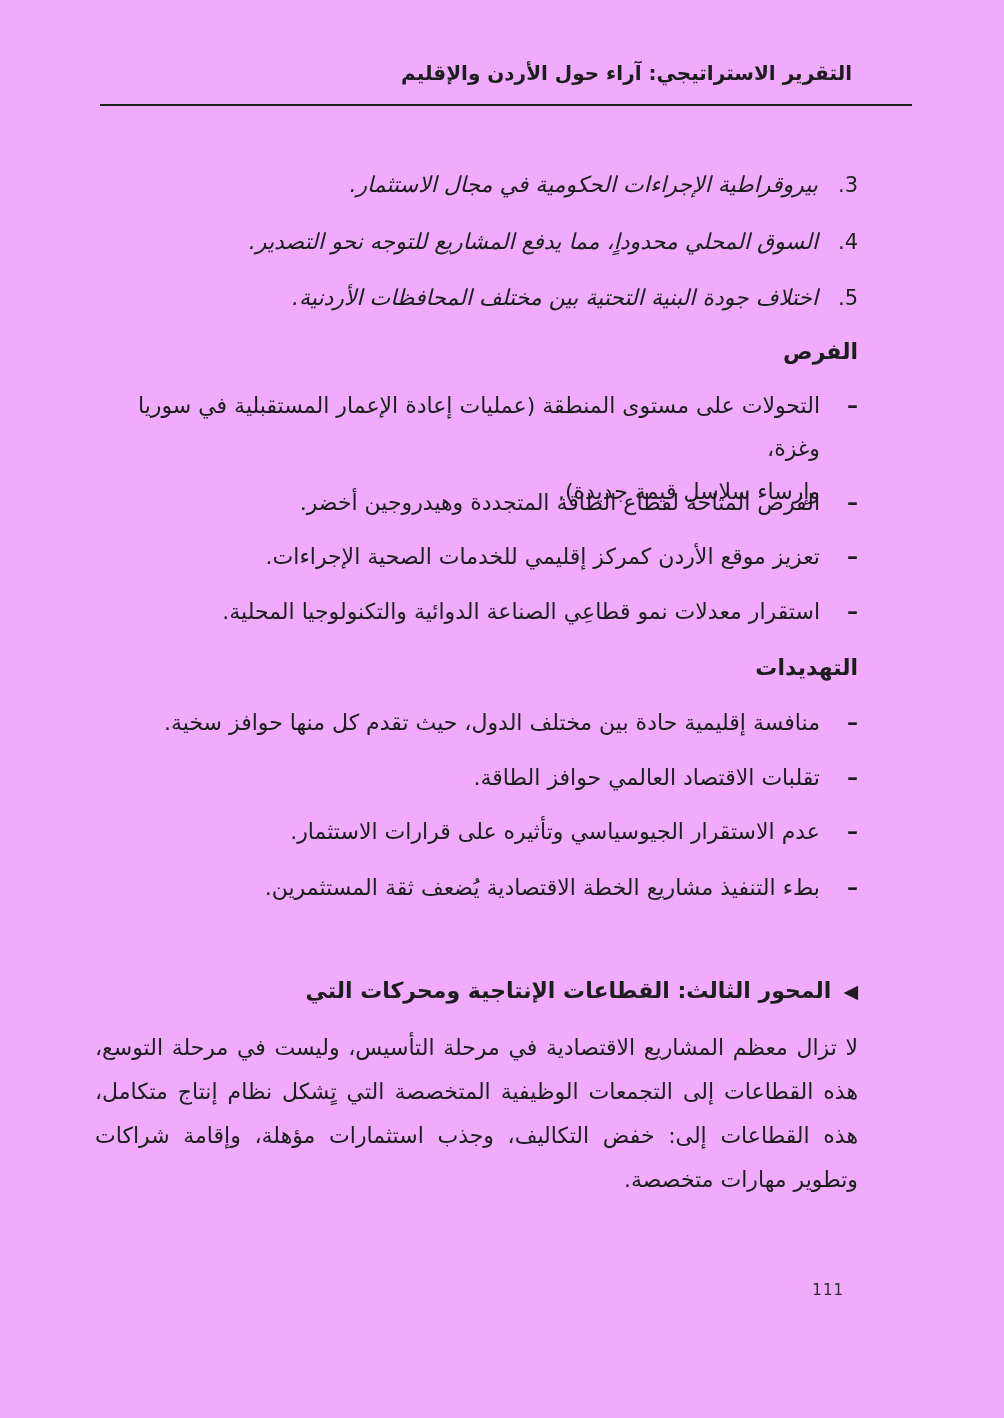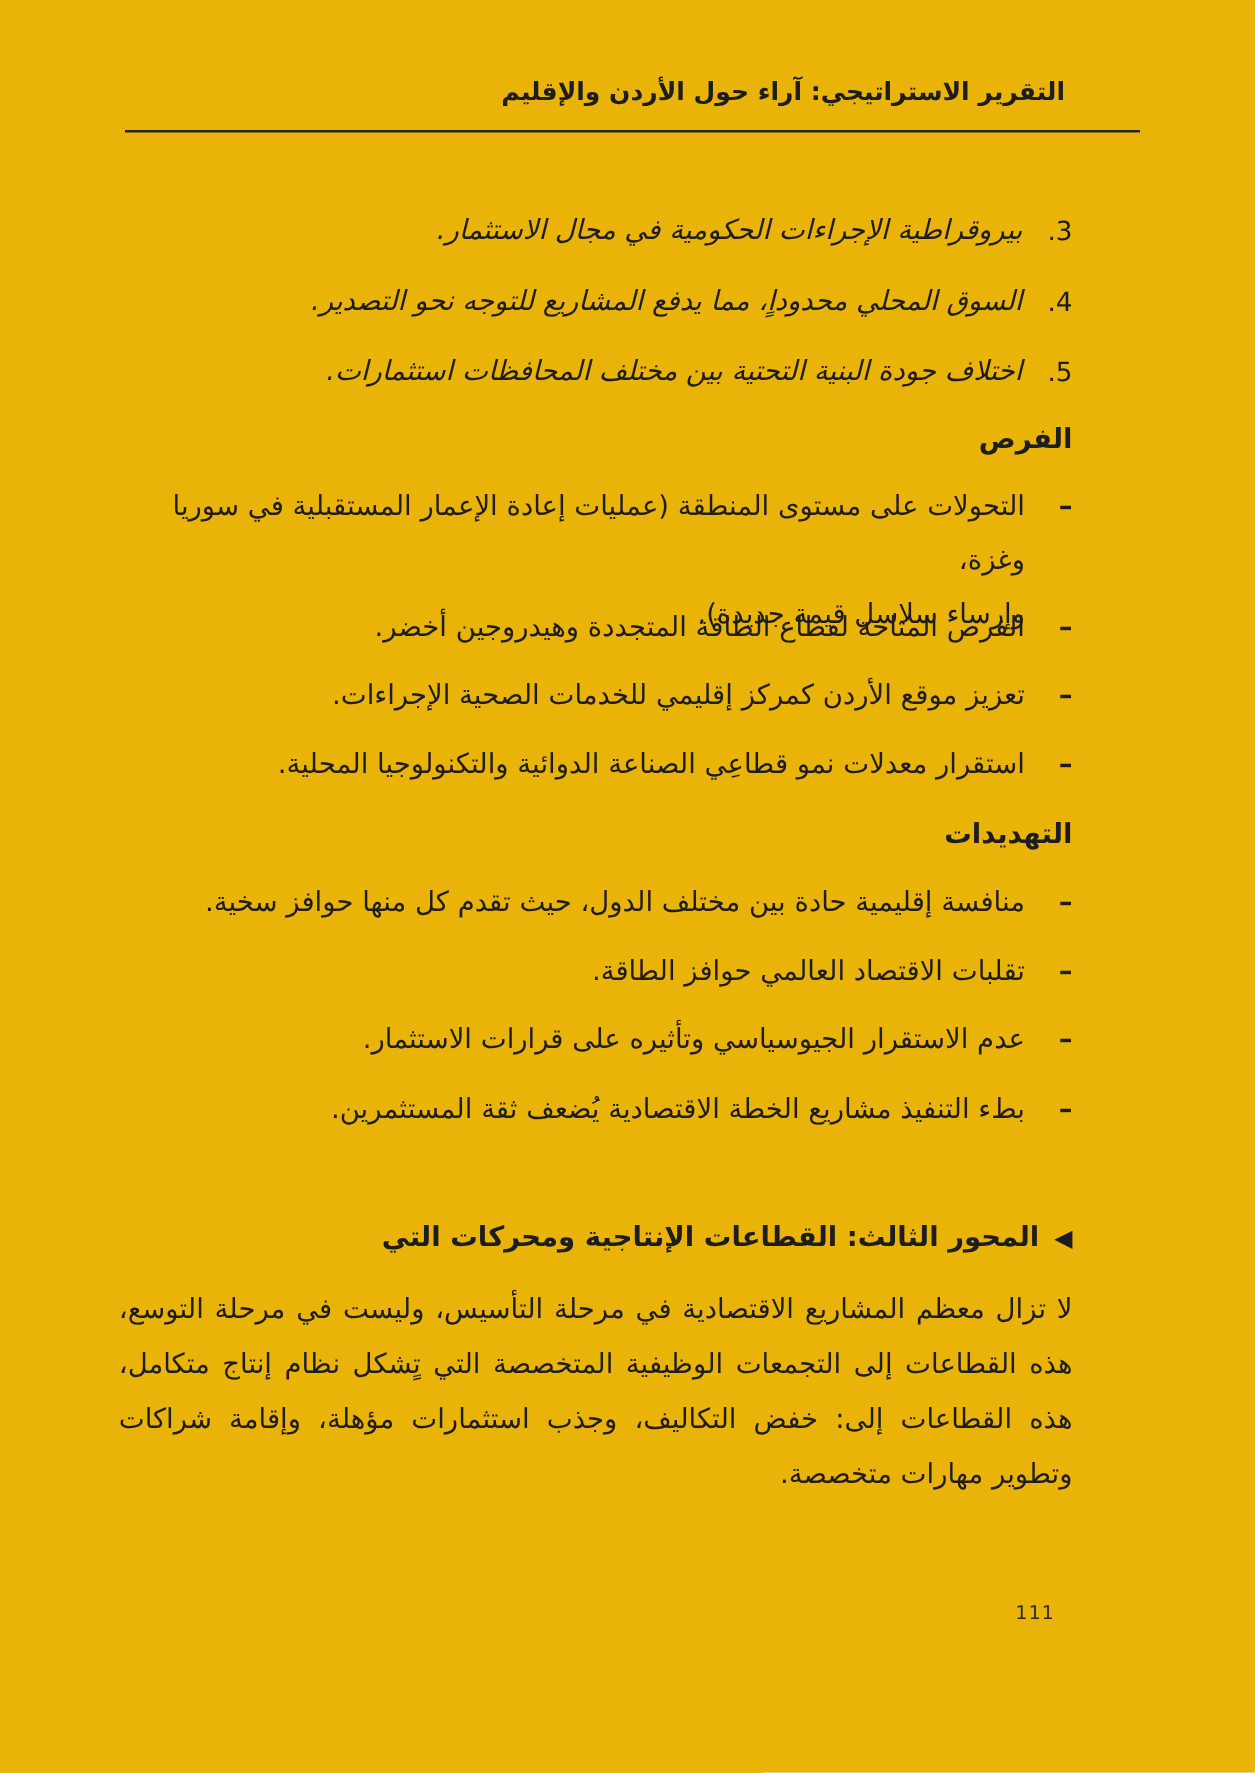--- a/index.html
+++ b/index.html
@@ -1,20 +1,20 @@
 <!DOCTYPE html>
 <html lang="ar" dir="rtl"><head>
 <meta charset="utf-8">
 <style>
   html,body{margin:0;padding:0;background:#e8e8e8;}
   .page{
     position:relative;
     width:1004px;height:1418px;
     margin:0 auto;
-    background:#eab308;
+    background:#f0abfc;
     color:#1d1d1d;
     font-family:"DejaVu Sans",sans-serif;
     direction:rtl;
     overflow:hidden;
   }
   .abs{position:absolute;}
   
   .header-title{
     top:56px;right:152px;
     font-size:20px;font-weight:700;line-height:34px;
@@ -84,21 +84,21 @@
   <div class="abs num-row" style="top:169px">
     <span class="num">3.</span>
     <span class="txt">بيروقراطية الإجراءات الحكومية في مجال الاستثمار.</span>
   </div>
   <div class="abs num-row" style="top:226px">
     <span class="num">4.</span>
     <span class="txt">السوق المحلي محدوداٍ، مما يدفع المشاريع للتوجه نحو التصدير.</span>
   </div>
   <div class="abs num-row" style="top:282px">
     <span class="num">5.</span>
-    <span class="txt">اختلاف جودة البنية التحتية بين مختلف المحافظات استثمارات.</span>
+    <span class="txt">اختلاف جودة البنية التحتية بين مختلف المحافظات الأردنية.</span>
   </div>
 
   <div class="abs sec-heading" style="top:336px">الفرص</div>
 
   <div class="abs bullet-row multiline" style="top:384px">
     <span class="dash">–</span>
     <span class="txt">
       <span class="bline1" style="display:block">التحولات على مستوى المنطقة (عمليات إعادة الإعمار المستقبلية في سوريا وغزة،</span>
       <span class="bline2" style="display:block">وإرساء سلاسل قيمة جديدة).</span>
     </span>

